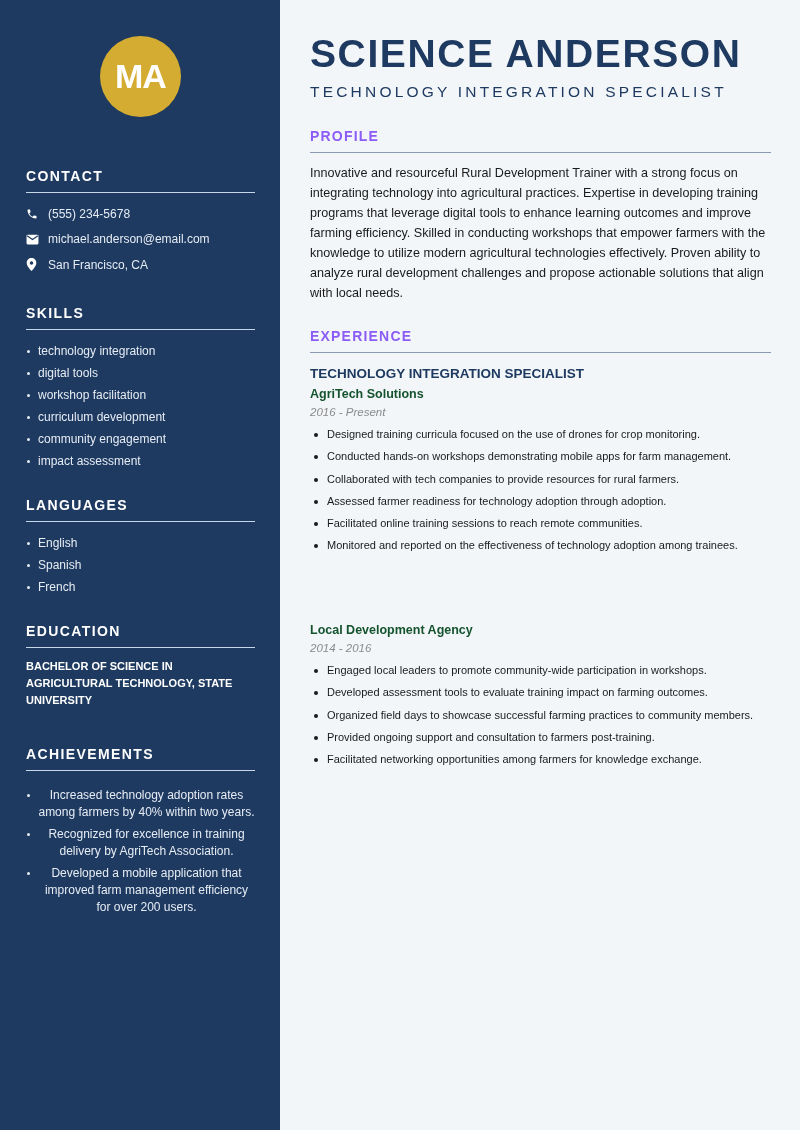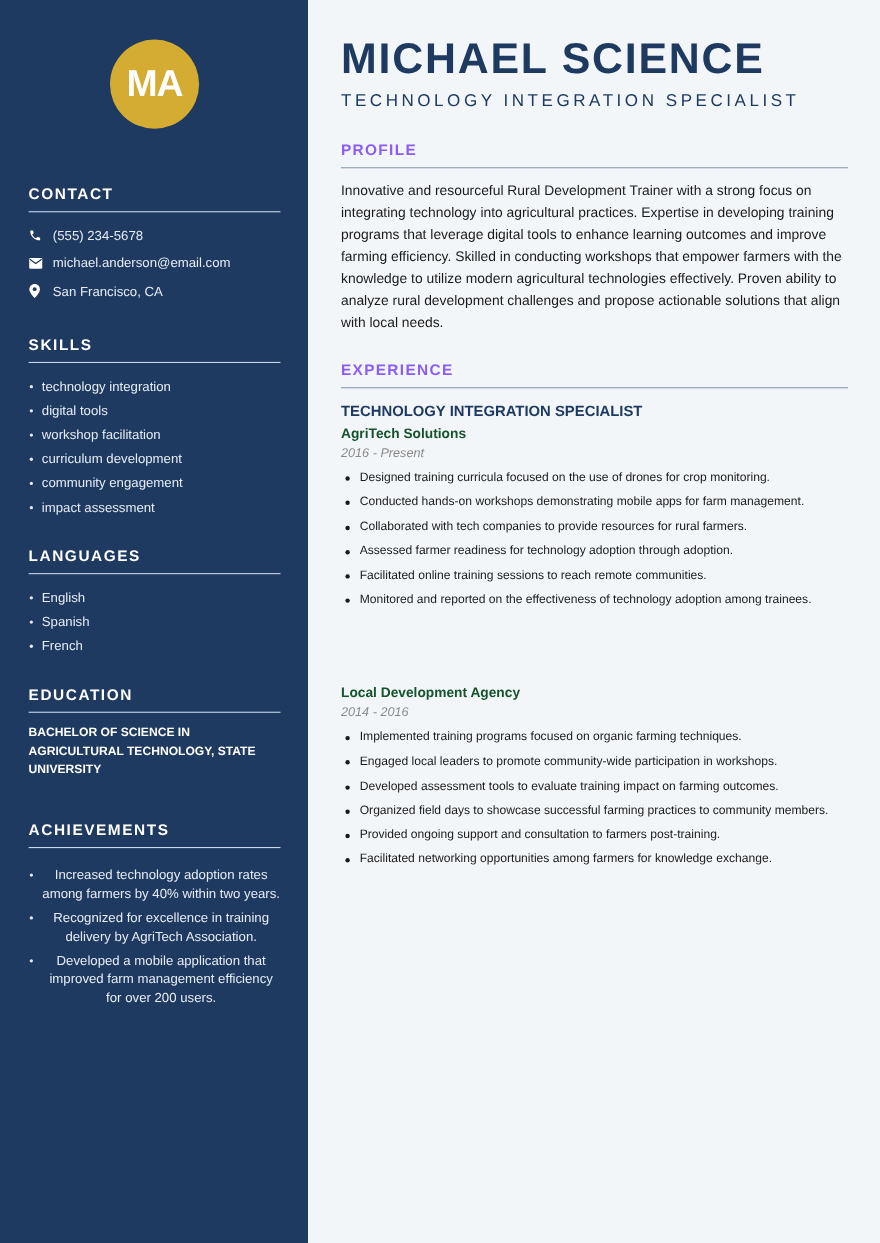--- a/index.html
+++ b/index.html
@@ -101,21 +101,21 @@
     <div class="side-h">ACHIEVEMENTS</div>
     <ul class="side-list ach" style="margin-top:16px;">
       <li>Increased technology adoption rates among farmers by 40% within two years.</li>
       <li>Recognized for excellence in training delivery by AgriTech Association.</li>
       <li>Developed a mobile application that improved farm management efficiency for over 200 users.</li>
     </ul>
   </div>
 </div>
 
 <div class="main">
-  <div class="name">MICHAEL SCIENCE</div>
+  <div class="name">SCIENCE ANDERSON</div>
   <div class="subtitle">TECHNOLOGY INTEGRATION SPECIALIST</div>
 
   <div class="sec-h" style="top:128px;">PROFILE</div>
   <div class="profile">Innovative and resourceful Rural Development Trainer with a strong focus on integrating technology into agricultural practices. Expertise in developing training programs that leverage digital tools to enhance learning outcomes and improve farming efficiency. Skilled in conducting workshops that empower farmers with the knowledge to utilize modern agricultural technologies effectively. Proven ability to analyze rural development challenges and propose actionable solutions that align with local needs.</div>
 
   <div class="sec-h" style="top:328px;">EXPERIENCE</div>
 
   <div class="job" style="top:366px;">
     <div class="job-title">TECHNOLOGY INTEGRATION SPECIALIST</div>
     <div class="job-co">AgriTech Solutions</div>
@@ -127,21 +127,20 @@
       <li>Assessed farmer readiness for technology adoption through adoption.</li>
       <li>Facilitated online training sessions to reach remote communities.</li>
       <li>Monitored and reported on the effectiveness of technology adoption among trainees.</li>
     </ul>
   </div>
 
   <div class="job" style="top:617px;">
     <div class="job-co">Local Development Agency</div>
     <div class="job-date">2014 - 2016</div>
     <ul class="job-list">
-      <li>Implemented training programs focused on organic farming techniques.</li>
       <li>Engaged local leaders to promote community-wide participation in workshops.</li>
       <li>Developed assessment tools to evaluate training impact on farming outcomes.</li>
       <li>Organized field days to showcase successful farming practices to community members.</li>
       <li>Provided ongoing support and consultation to farmers post-training.</li>
       <li>Facilitated networking opportunities among farmers for knowledge exchange.</li>
     </ul>
   </div>
 </div>
 
 </body></html>

